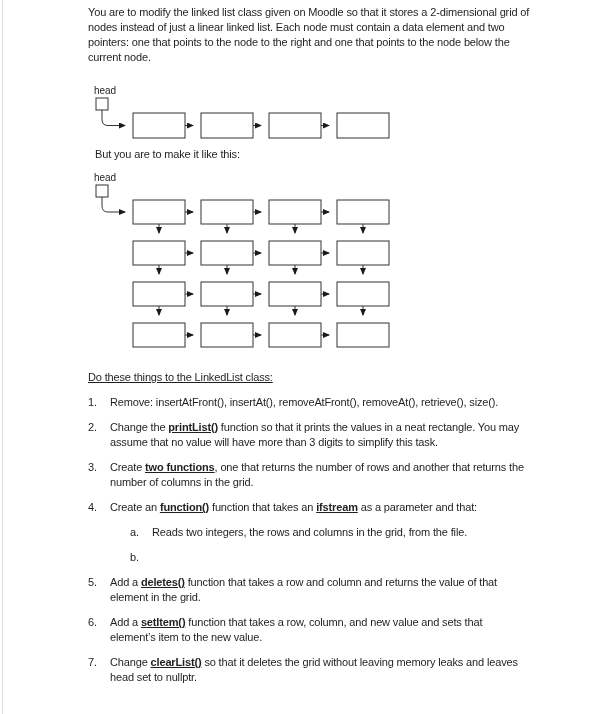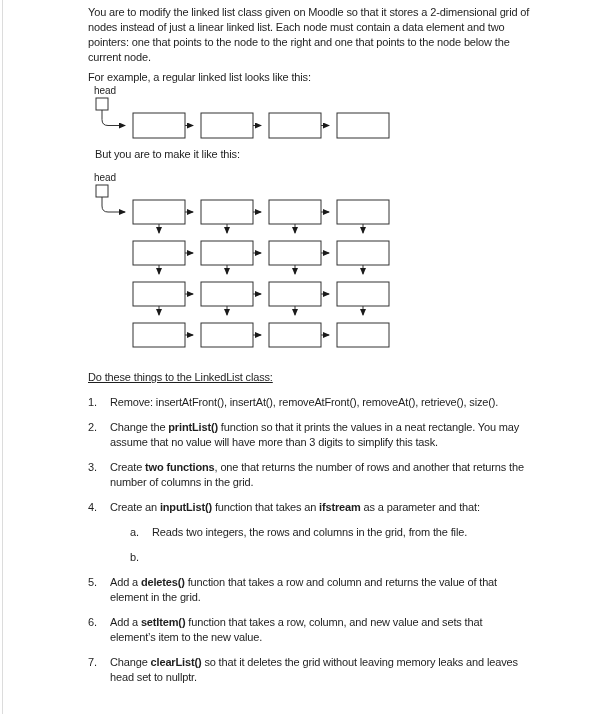--- a/index.html
+++ b/index.html
@@ -36,31 +36,30 @@
     letter-spacing: -0.1px;
     fill: #1f1f1f;
   }
   .diagram rect { fill: #ffffff; stroke: #333333; stroke-width: 1; }
   .diagram path.wire, .diagram line { stroke: #333333; stroke-width: 1; fill: none; }
   .task-list { position: absolute; left: 88px; top: 395px; width: 440px; }
   .task-item { display: flex; margin-bottom: 10px; }
   .task-item.level-2 { padding-left: 42px; }
   .task-marker { flex: 0 0 22px; }
   .task-text { flex: 1 1 auto; }
-  .b { font-weight: bold; }
+  .b { font-weight: bold; text-decoration: underline; }
 </style>
 </head>
 <body>
 
 <div class="page">
   <div class="page-edge"></div>
 
   <p class="para p1">You are to modify the linked list class given on Moodle so that it stores a 2-dimensional grid of nodes instead of just a linear linked list. Each node must contain a data element and two pointers: one that points to the node to the right and one that points to the node below the current node.</p>
 
-  <p class="para p2">For example, a regular linked list looks like this:</p>
 
   <svg id="linear-svg" class="diagram svg1" width="320" height="60">
       <defs>
         <marker id="arrL" markerWidth="7" markerHeight="7" refX="6" refY="3" orient="auto" markerUnits="userSpaceOnUse">
           <path d="M0,0 L7,3 L0,6 z" fill="#1a1a1a"></path>
         </marker>
       </defs>
       <text x="6" y="10">head</text>
       <rect x="8" y="14" width="12" height="12"></rect>
       <path class="wire" d="M14,26 L14,35.5 Q14,41.5 20,41.5 L37,41.5" marker-end="url(#arrL)"></path>
@@ -136,21 +135,21 @@
       <div class="task-item level-1">
         <div class="task-marker">2.</div>
         <div class="task-text"><span>Change the </span><span class="b">printList()</span><span> function so that it prints the values in a neat rectangle. You may assume that no value will have more than 3 digits to simplify this task.</span></div>
       </div>
       <div class="task-item level-1">
         <div class="task-marker">3.</div>
         <div class="task-text"><span>Create </span><span class="b">two functions</span><span>, one that returns the number of rows and another that returns the number of columns in the grid.</span></div>
       </div>
       <div class="task-item level-1">
         <div class="task-marker">4.</div>
-        <div class="task-text"><span>Create an </span><span class="b">inputList()</span><span> function that takes an </span><span class="b">ifstream</span><span> as a parameter and that:</span></div>
+        <div class="task-text"><span>Create an </span><span class="b">function()</span><span> function that takes an </span><span class="b">ifstream</span><span> as a parameter and that:</span></div>
       </div>
       <div class="task-item level-2">
         <div class="task-marker">a.</div>
         <div class="task-text"><span>Reads two integers, the rows and columns in the grid, from the file.</span></div>
       </div>
       <div class="task-item level-2">
         <div class="task-marker">b.</div>
       </div>
       <div class="task-item level-1">
         <div class="task-marker">5.</div>

